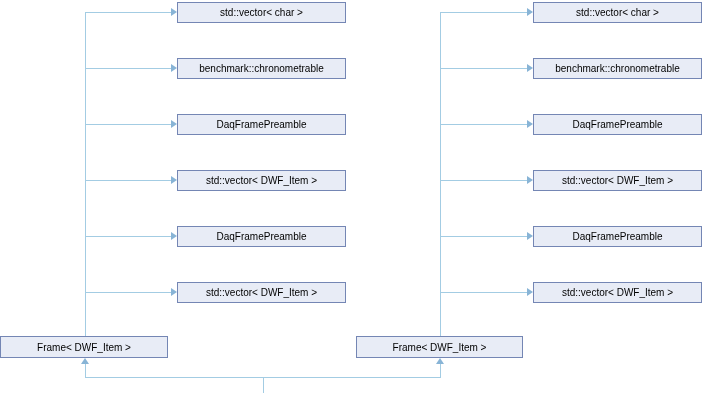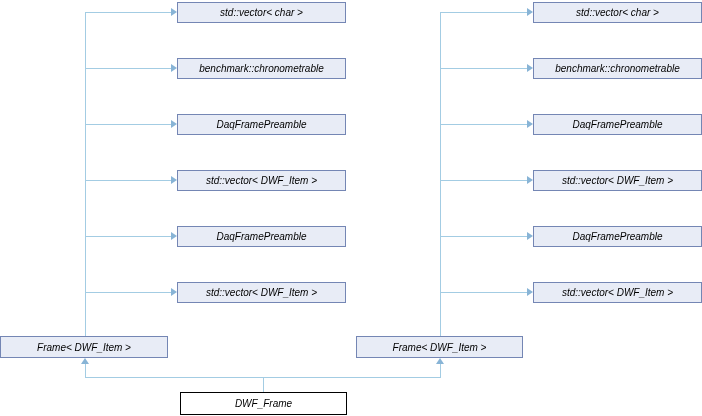--- a/index.html
+++ b/index.html
@@ -6,21 +6,20 @@
   body {
     font-family: "Liberation Sans", "DejaVu Sans", sans-serif;
     background: var(--background, #ffffff);
   }
   .stage {
     position: relative;
     width: 702px;
     height: 416px;
     overflow: hidden;
     background: var(--background, #ffffff);
-    font-style: italic;
   }
   .node {
     position: absolute;
     box-sizing: border-box;
     height: 21px;
     background: var(--node-fill, #e8ecf6);
     border: 1px solid var(--node-border, #7486b4);
     color: var(--text, #000000);
     font-size: 10px;
     display: flex;
@@ -104,15 +103,14 @@
   <div class="node" style="left:533px; top:2px;   width:169px;">std::vector&lt; char &gt;</div>
   <div class="node" style="left:533px; top:58px;  width:169px;">benchmark::chronometrable</div>
   <div class="node" style="left:533px; top:114px; width:169px;">DaqFramePreamble</div>
   <div class="node" style="left:533px; top:170px; width:169px;">std::vector&lt; DWF_Item &gt;</div>
   <div class="node" style="left:533px; top:226px; width:169px;">DaqFramePreamble</div>
   <div class="node" style="left:533px; top:282px; width:169px;">std::vector&lt; DWF_Item &gt;</div>
 
   <div class="node" style="left:0px;   top:336px; width:168px; height:22px;">Frame&lt; DWF_Item &gt;</div>
   <div class="node" style="left:356px; top:336px; width:167px; height:22px;">Frame&lt; DWF_Item &gt;</div>
 
-  <div class="node main" style="left:180px; top:392px; width:167px; height:23px;">DWF_Frame</div>
 
 </div>
 
 </body></html>

